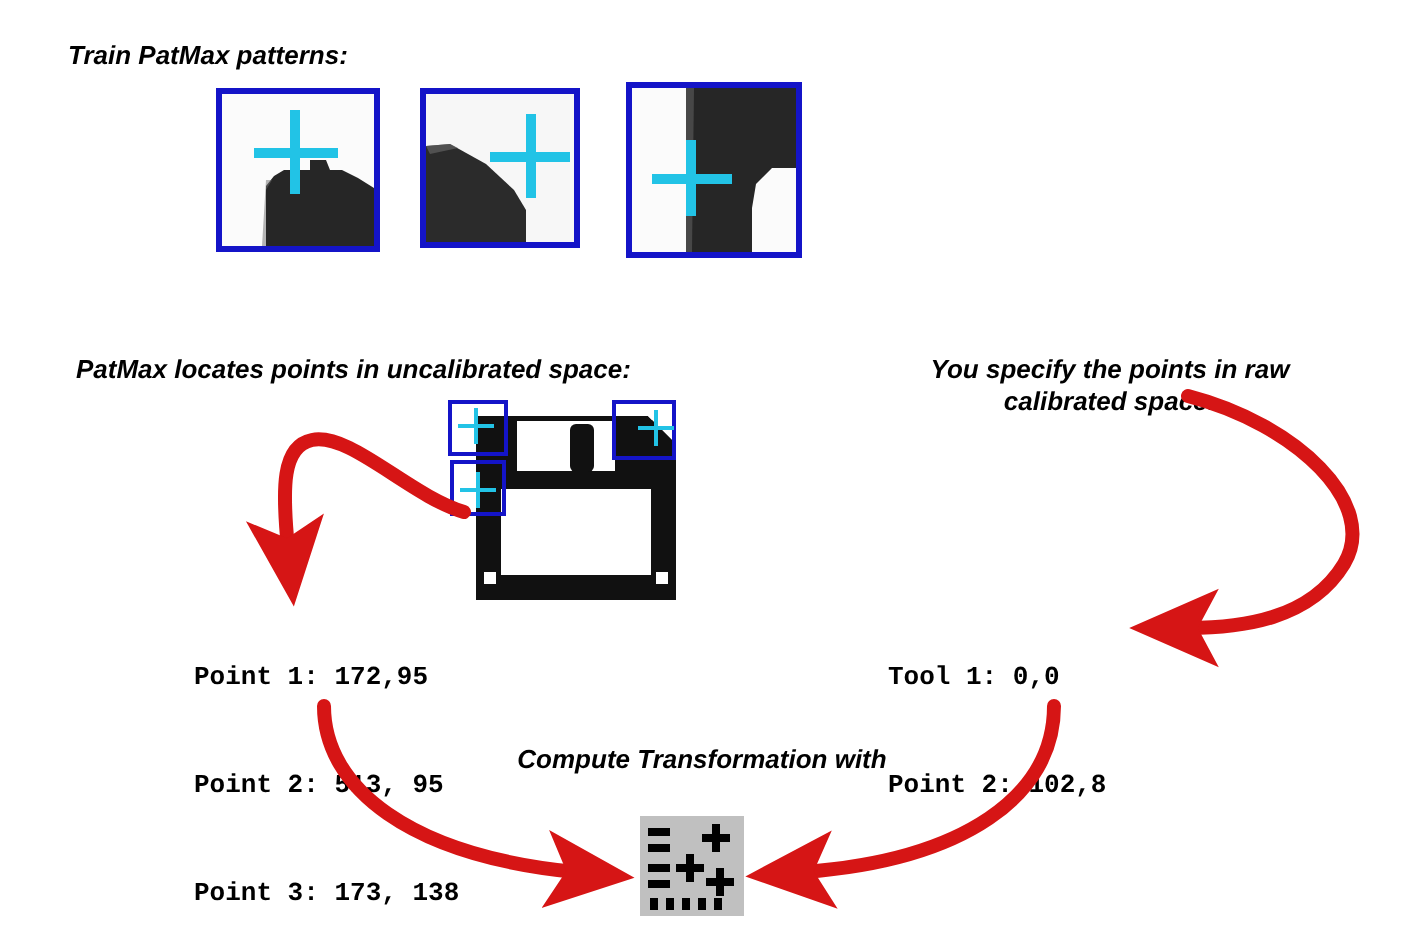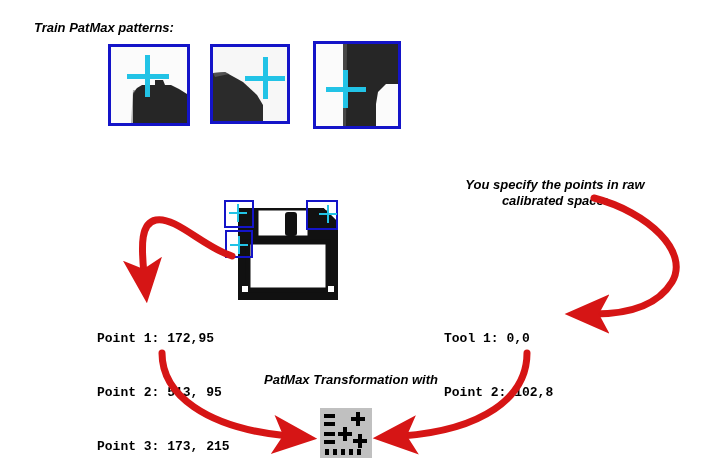--- a/index.html
+++ b/index.html
@@ -123,25 +123,26 @@
     pointer-events: none;
   }
 </style>
 </head>
 <body>
 
 <div class="stage">
 
   <div class="heading" id="heading-train">Train PatMax patterns:</div>
 
+  <div class="heading" id="heading-locates">PatMax locates points in uncalibrated space:</div>
 
   <div class="heading" id="heading-specify">You specify the points in raw calibrated space:</div>
 
   <div class="heading" id="heading-compute">
-    <span>PatMax Transformation with</span><br>
+    <span>Compute Transformation with</span><br>
   </div>
 
   <div class="pattern" id="pattern-0">
     <svg class="pat-canvas" viewBox="0 0 76 76" preserveAspectRatio="none">
       <rect x="0" y="0" width="76" height="76" fill="#fbfbfb"></rect>
       <path d="M22 76 L22 46 L26 41 L31 38 L44 38 L44 33 L52 33 L54 38 L60 38 L68 42 L76 47 L76 76 Z" fill="#262626"></path>
       <path d="M22 76 L22 48 L25 43 L22 43 L20 76 Z" fill="#6e6e6e" opacity="0.5"></path>
     </svg>
     <div class="cross" style="left:16px;top:8px;width:42px;height:42px;">
       <div class="bar-h" style="left:0px;top:19px;width:42px;height:5px;"></div>
@@ -217,21 +218,21 @@
       <div class="cross" style="left:3px;top:4px;width:18px;height:18px;">
         <div class="bar-h" style="left:0px;top:8px;width:18px;height:2px;"></div>
         <div class="bar-v" style="left:8px;top:0px;width:2px;height:18px;"></div>
       </div>
     </div>
   </div>
 
   <div class="point-list" id="points-uncalibrated">
     <div>Point 1: 172,95</div>
     <div>Point 2: 513, 95</div>
-    <div>Point 3: 173, 215</div>
+    <div>Point 3: 173, 138</div>
   </div>
 
   <div class="point-list" id="points-calibrated">
     <div>Tool 1: 0,0</div>
     <div>Point 2: 102,8</div>
   </div>
 
   <div id="calibration-target">
     <svg width="52" height="50" viewBox="0 0 52 50">
       <rect x="0" y="0" width="52" height="50" fill="#c0c0c0"></rect>

